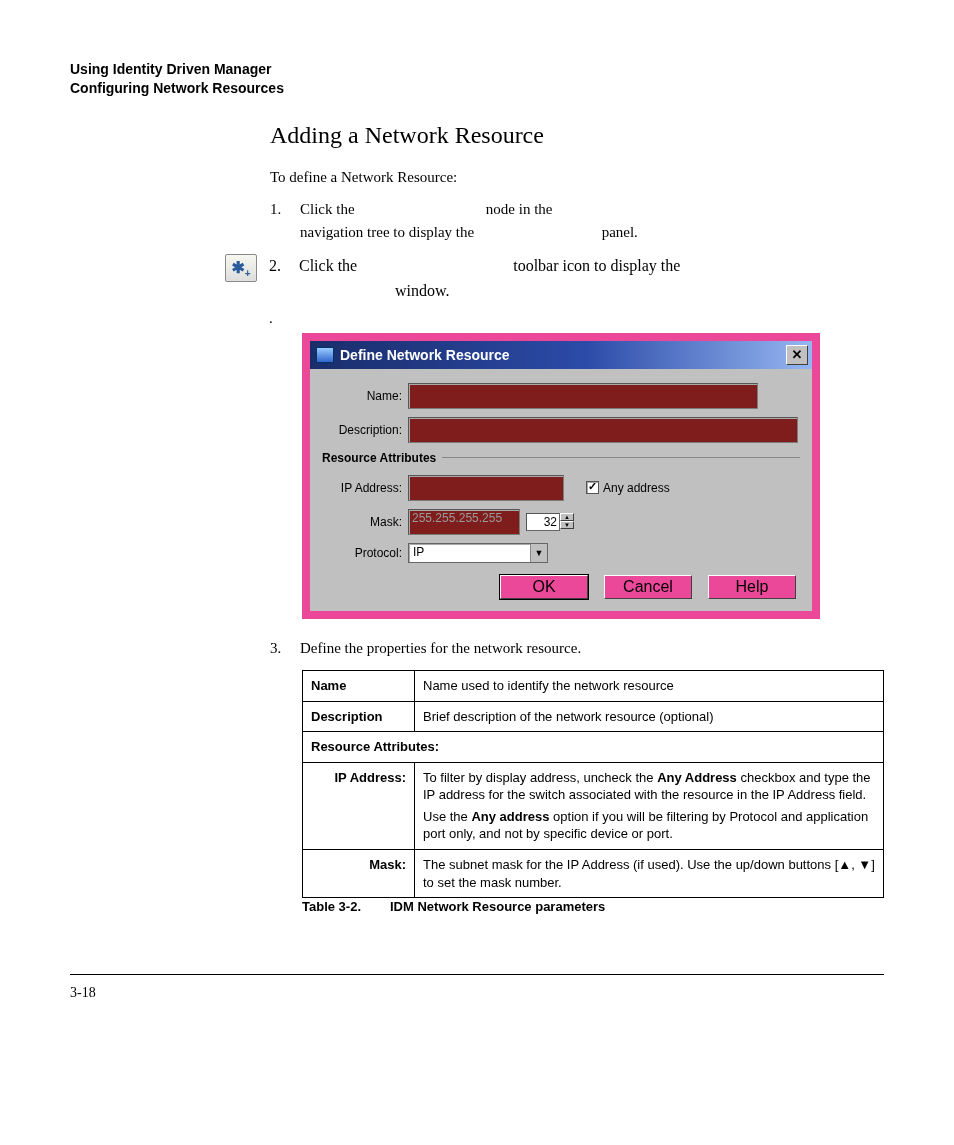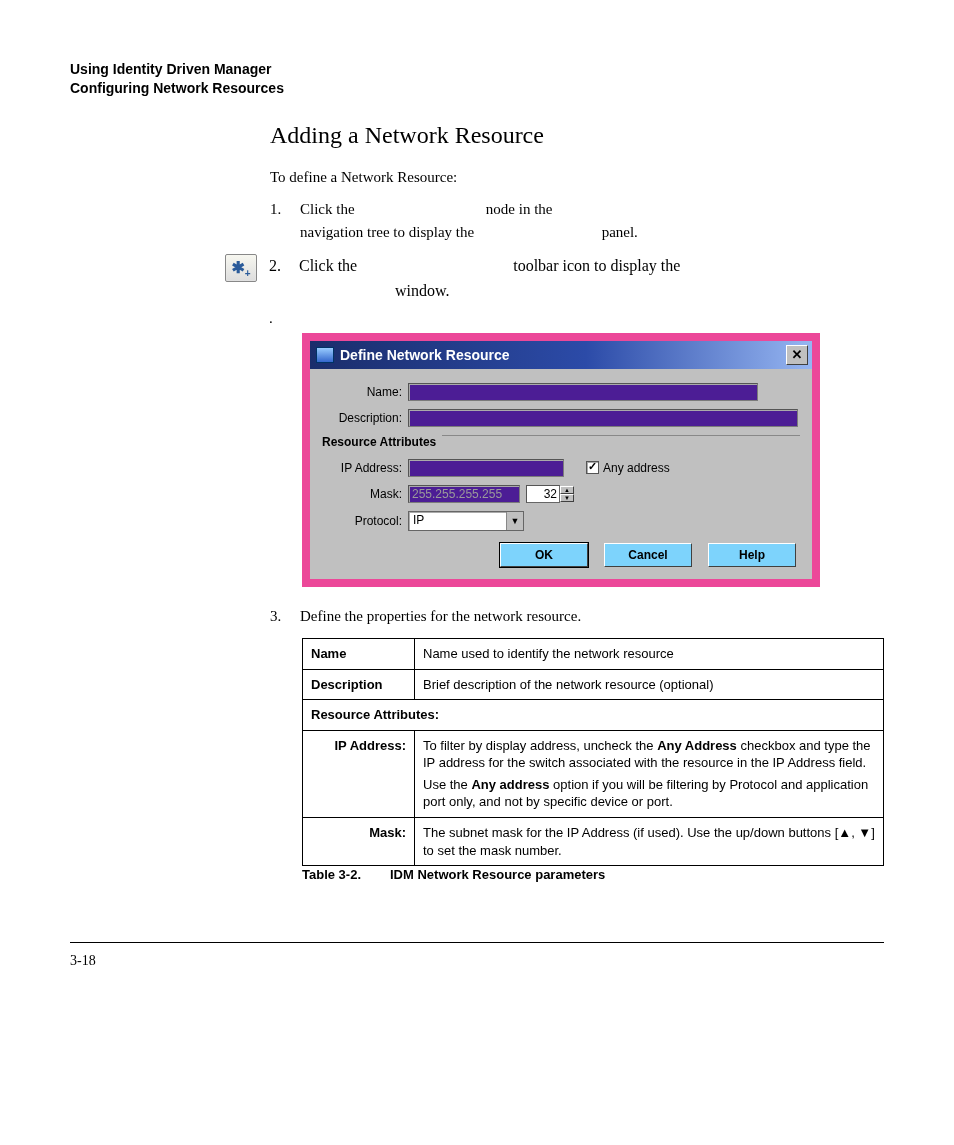--- a/index.html
+++ b/index.html
@@ -138,32 +138,33 @@
     align-items: center;
     margin-bottom: 8px;
   }
   .form-label {
     width: 80px;
     text-align: right;
     padding-right: 6px;
     font-size: 12px;
   }
   .text-input {
-    background: #4c1d95;
+    background: #7f1d1d;
     border: 1px solid #7b7b7b;
     border-top-color: #555;
     border-left-color: #555;
-    height: 18px;
+    height: 26px;
     box-sizing: border-box;
     box-shadow: inset 1px 1px 0 #aaa;
   }
   .group-header {
     font-weight: bold;
     font-size: 12px;
     display: flex;
+    align-items: center;
     margin: 6px 0 10px 0;
     gap: 6px;
   }
   .group-line-long {
     flex: 1;
     border-top: 1px solid #888;
   }
   .checkbox {
     display: inline-block;
     width: 13px;
@@ -179,21 +180,21 @@
   }
   .checkbox.checked::before {
     content: "✓";
     font-family: Arial, sans-serif;
     font-weight: bold;
     position: relative;
     top: -1px;
   }
   .spinner {
     display: inline-flex;
-    align-items: center;
+    align-items: flex-start;
     height: 18px;
     vertical-align: middle;
   }
   .spinner-field {
     width: 34px;
     background: #fff;
     border: 1px solid #666;
     border-top-color: #555;
     border-left-color: #555;
     text-align: right;
@@ -215,21 +216,21 @@
     background: #c0c0c0;
     border: 1px solid #fff;
     border-right-color: #404040;
     border-bottom-color: #404040;
     font-size: 6px;
     line-height: 6px;
     text-align: center;
   }
   .select-box {
     display: inline-flex;
-    width: 116px;
+    width: 140px;
     height: 20px;
     background: #fff;
     border: 1px solid #666;
     box-shadow: inset 1px 1px 0 #aaa;
     box-sizing: border-box;
     justify-content: center;
   }
   .select-text {
     flex: 1;
     padding: 1px 4px;
@@ -253,27 +254,26 @@
   }
   .button-row {
     display: flex;
     justify-content: flex-end;
     gap: 16px;
     padding: 4px 4px 2px 0;
   }
   .dlg-btn {
     width: 88px;
     height: 24px;
-    background: #7dd3fc;
+    background: #ec4899;
     border: 1px solid #fff;
     border-right-color: #404040;
     border-bottom-color: #404040;
-    font-size: 12px;
+    font-size: 16px;
     font-family: Arial, sans-serif;
-    font-weight: bold;
   }
   .dlg-btn.default {
     outline: 1px solid #000;
   }
 
   
   .param-table {
     margin-left: 232px;
     width: 582px;
     border-collapse: collapse;

